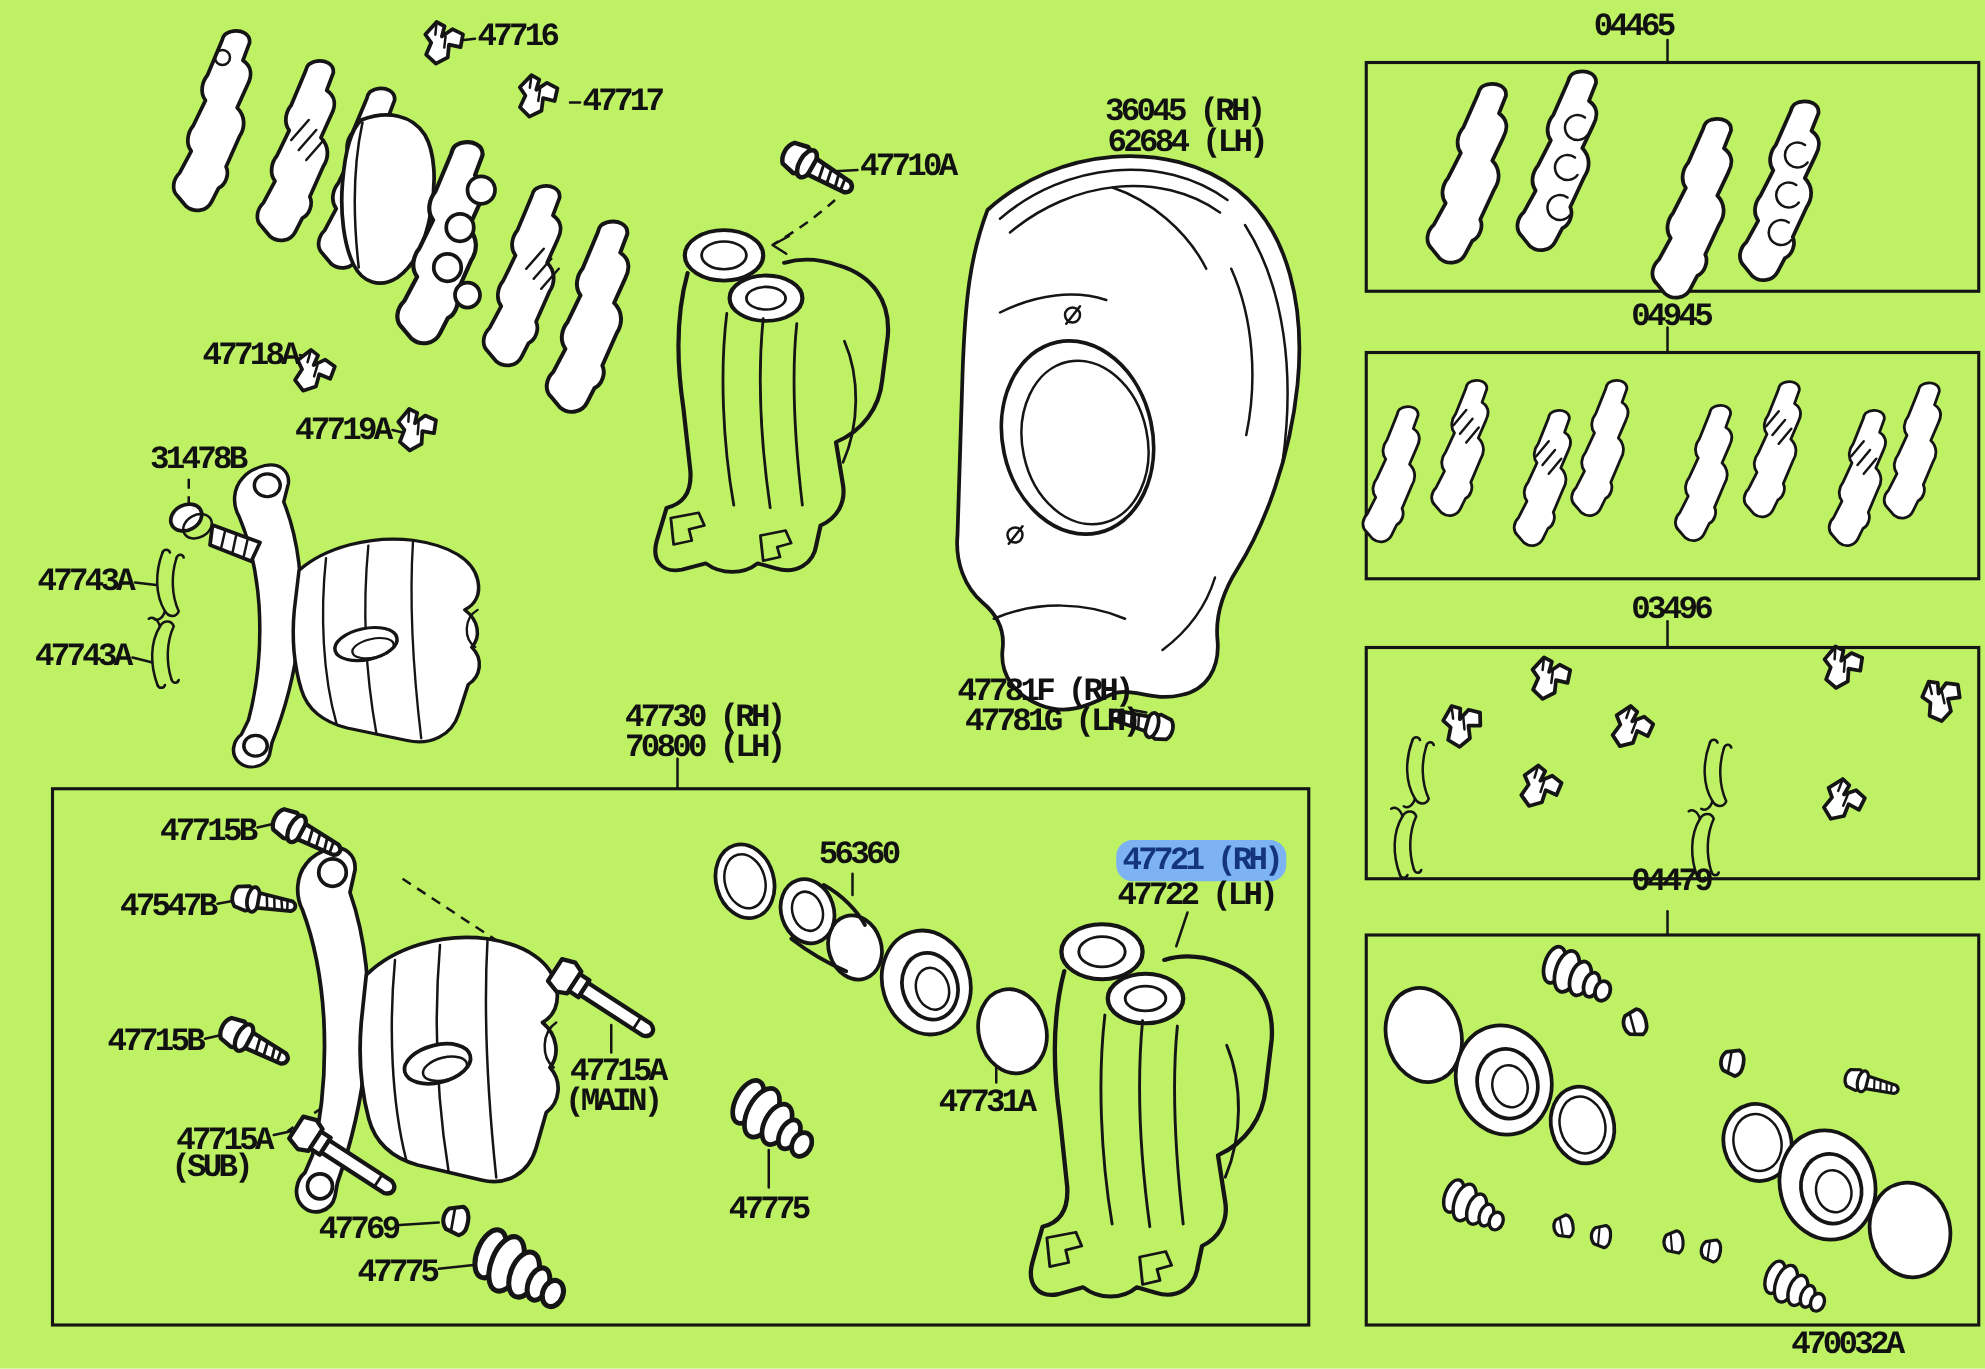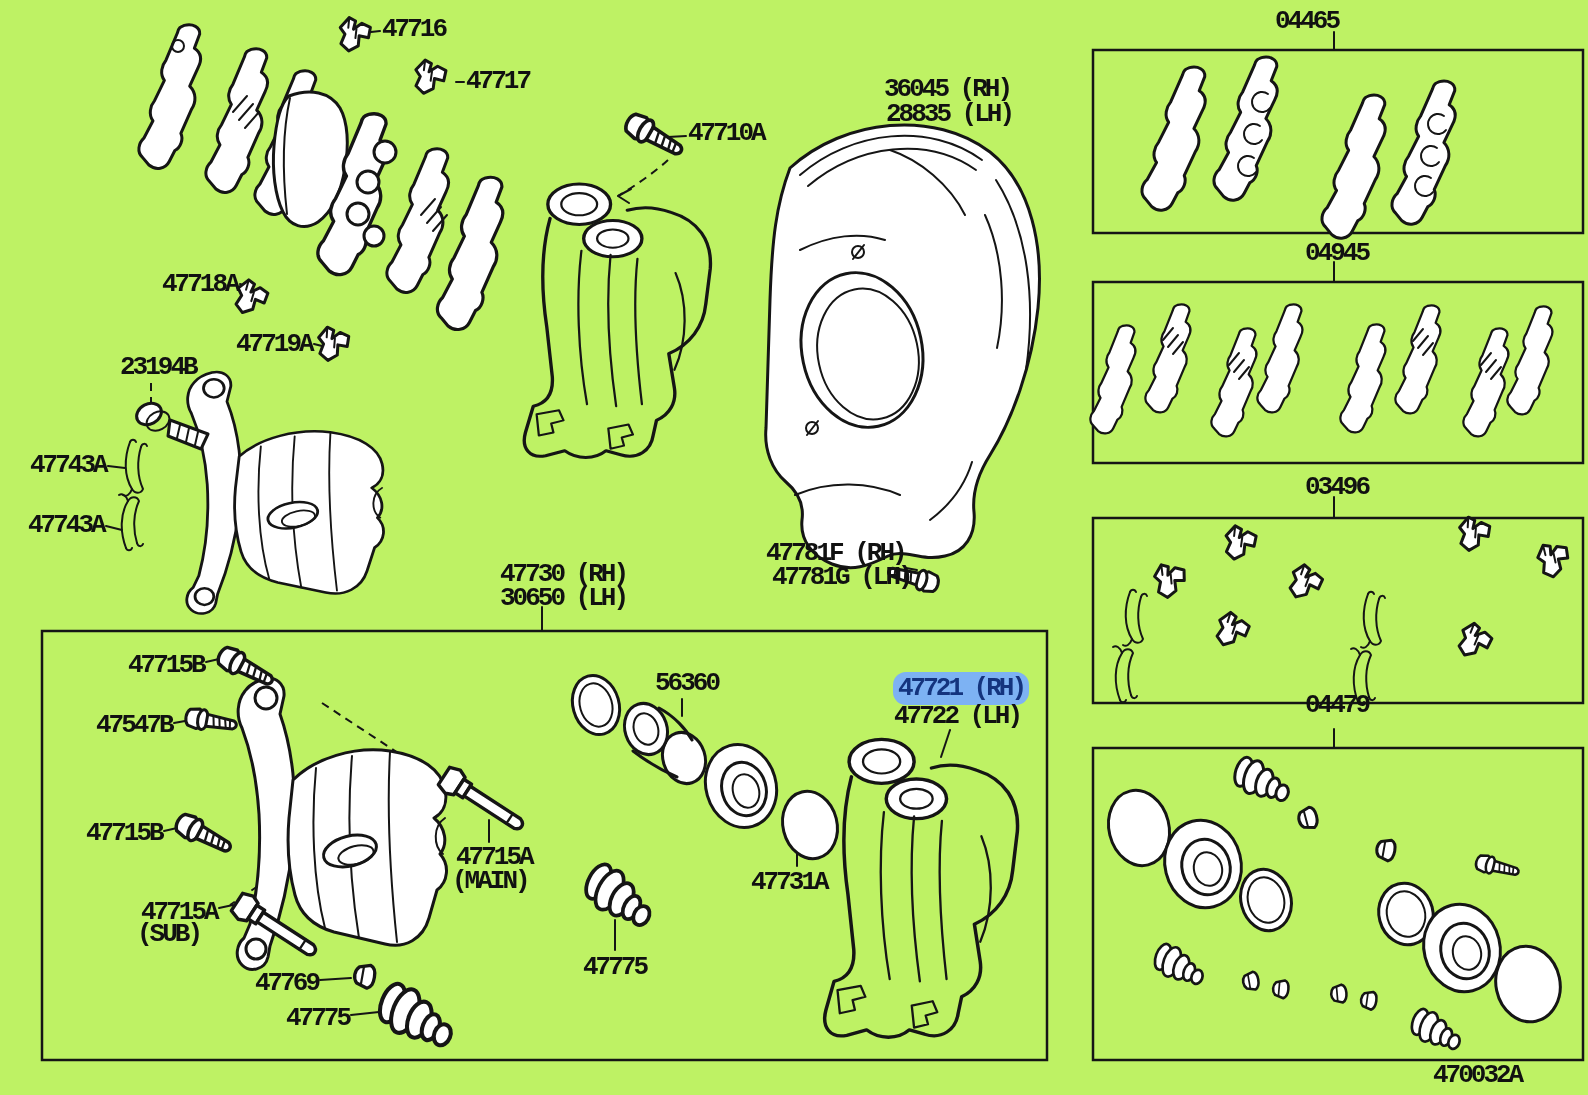--- a/index.html
+++ b/index.html
@@ -261,28 +261,28 @@
     <use href="#cap" transform="translate(1274,988) rotate(5) scale(0.85)"></use>
     <use href="#cap" transform="translate(1332,994) rotate(-5) scale(0.85)"></use>
     <use href="#cap" transform="translate(1362,999) rotate(8) scale(0.85)"></use>
   </g>
 </svg>
 
 <div class="lbl" style="left:382px;top:16px">47716</div>
 <div class="lbl" style="left:466px;top:68px">47717</div>
 <div class="lbl" style="left:688px;top:120px">47710A</div>
 <div class="lbl" style="left:884px;top:76px">36045 (RH)</div>
-<div class="lbl" style="left:886px;top:101px">28835 (LH)</div>
+<div class="lbl" style="left:886px;top:101px">62684 (LH)</div>
 <div class="lbl" style="left:162px;top:271px">47718A</div>
 <div class="lbl" style="left:236px;top:331px">47719A</div>
-<div class="lbl" style="left:120px;top:354px">23194B</div>
+<div class="lbl" style="left:120px;top:354px">31478B</div>
 <div class="lbl" style="left:30px;top:452px">47743A</div>
 <div class="lbl" style="left:28px;top:512px">47743A</div>
 <div class="lbl" style="left:500px;top:561px">47730 (RH)</div>
-<div class="lbl" style="left:500px;top:585px">30650 (LH)</div>
+<div class="lbl" style="left:500px;top:585px">70800 (LH)</div>
 <div class="lbl" style="left:766px;top:540px">47781F (RH)</div>
 <div class="lbl" style="left:772px;top:564px">47781G (LH)</div>
 <div class="lbl" style="left:128px;top:652px">47715B</div>
 <div class="lbl" style="left:96px;top:712px">47547B</div>
 <div class="lbl" style="left:86px;top:820px">47715B</div>
 <div class="lbl" style="left:456px;top:844px">47715A</div>
 <div class="lbl" style="left:452px;top:868px">(MAIN)</div>
 <div class="lbl" style="left:141px;top:899px">47715A</div>
 <div class="lbl" style="left:137px;top:921px">(SUB)</div>
 <div class="lbl" style="left:255px;top:970px">47769</div>

